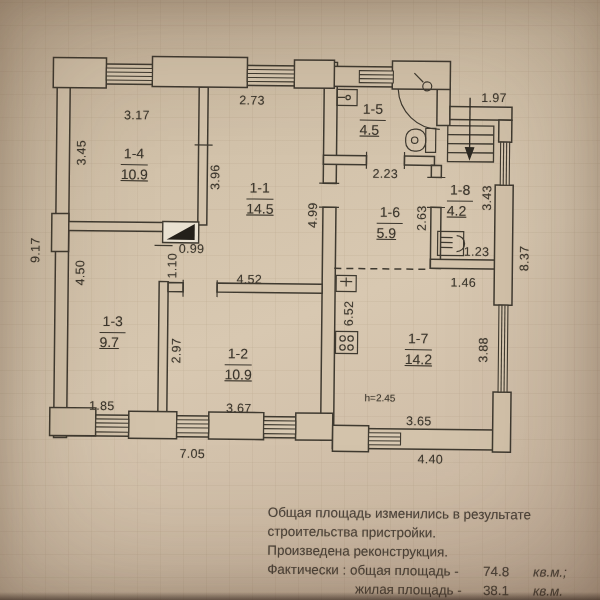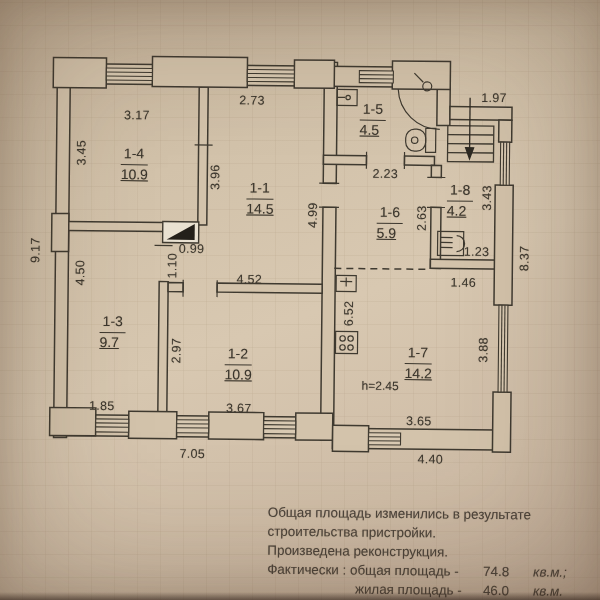--- a/index.html
+++ b/index.html
@@ -27,21 +27,21 @@
   }
   .dim.v{transform:translate(-50%,-50%) rotate(-90deg);}
   .room{
     position:absolute;transform:translate(-50%,-50%);
     color:#3b362d;font-size:14px;line-height:1.25;text-shadow:0 0 1px rgba(76,62,45,.4);
   }
   .room .num{display:block;border-bottom:1.3px solid #3b362d;padding:0 3px 1px;}
   .room .area{display:block;padding-top:1px;text-decoration:underline;}
   .hnote{
     position:absolute;transform:translate(-50%,-50%);
-    font-size:12px;color:#3d382f;white-space:nowrap;text-shadow:0 0 1px rgba(76,62,45,.4);
+    font-size:10px;color:#3d382f;white-space:nowrap;text-shadow:0 0 1px rgba(76,62,45,.4);margin-top:12px;
   }
   .notes{position:absolute;left:270px;top:503px;width:325px;color:#4c443b;
     font-size:13.4px;line-height:19px;text-shadow:0 0 1px rgba(70,55,40,.35);}
   .note-line{position:relative;height:19px;white-space:nowrap;}
   .note-line .val{position:absolute;left:216px;top:0;}
   .note-line .unit{position:absolute;left:266px;top:0;font-style:italic;}
   .note-line .lbl2{position:absolute;left:88px;top:0;}
 </style>
 </head>
 <body>
@@ -231,21 +231,21 @@
       <span class="area">4.5</span>
     </div>
     <div class="room" style="left:389px;top:222px">
       <span class="num">1-6</span>
       <span class="area">5.9</span>
     </div>
     <div class="room" style="left:459px;top:199px">
       <span class="num">1-8</span>
       <span class="area">4.2</span>
     </div>
-    <div class="room" style="left:419px;top:362px">
+    <div class="room" style="left:419px;top:348px">
       <span class="num">1-7</span>
       <span class="area">14.2</span>
     </div>
 
     <div class="dim" style="left:135px;top:117px">3.17</div>
     <div class="dim" style="left:250px;top:101px">2.73</div>
     <div class="dim v" style="left:80px;top:155px">3.45</div>
     <div class="dim v" style="left:214px;top:178px">3.96</div>
     <div class="dim v" style="left:35px;top:253px">9.17</div>
     <div class="dim v" style="left:312px;top:215px">4.99</div>
@@ -274,21 +274,21 @@
       <div class="note-line">Общая площадь изменились в результате</div>
       <div class="note-line">строительства пристройки.</div>
       <div class="note-line">Произведена реконструкция.</div>
       <div class="note-line">
         <span>Фактически : общая площадь -</span>
         <span class="val">74.8</span>
         <span class="unit">кв.м.;</span>
       </div>
       <div class="note-line">
         <span class="lbl2">жилая площадь -</span>
-        <span class="val">46.0</span>
+        <span class="val">38.1</span>
         <span class="unit">кв.м.</span>
       </div>
     </div>
   </div>
 
   <div class="vignette"></div>
   <div class="bottom-shade"></div>
 </div>
 
 </body></html>

